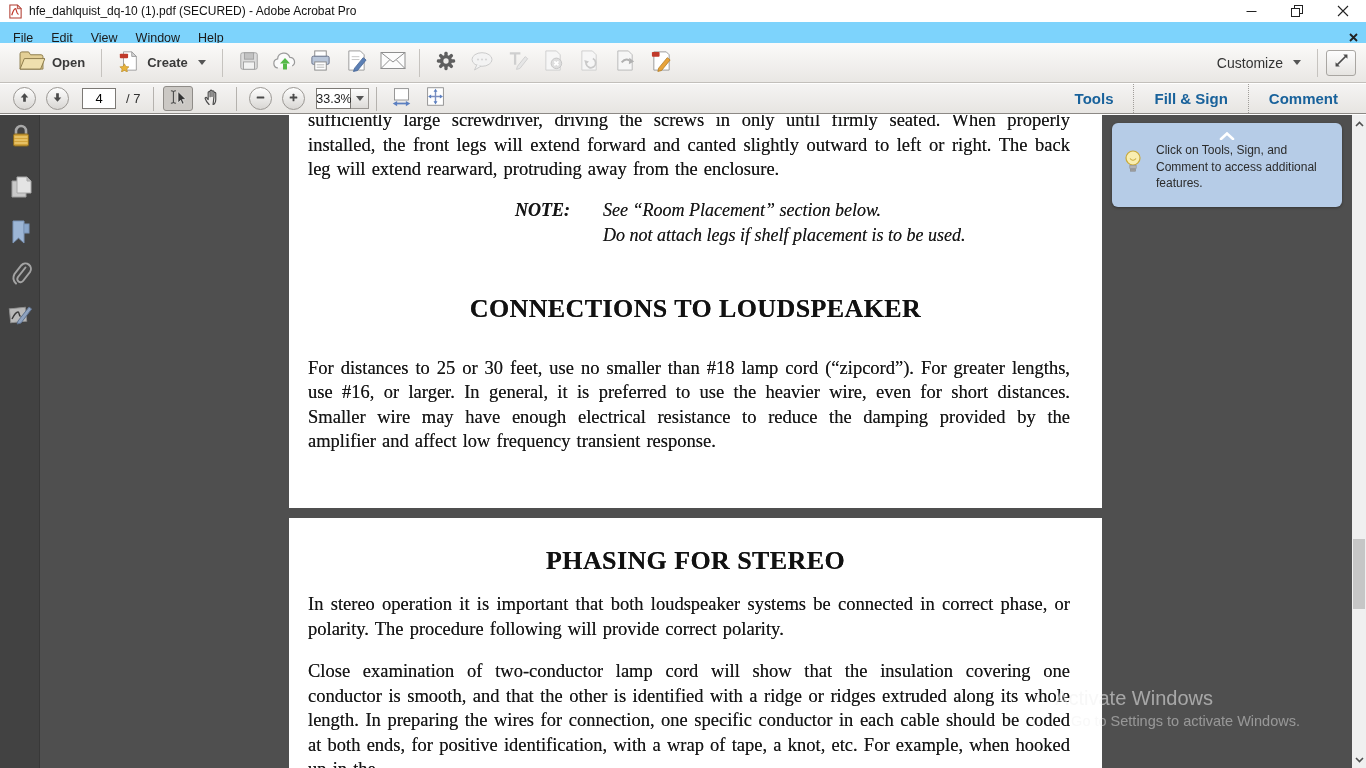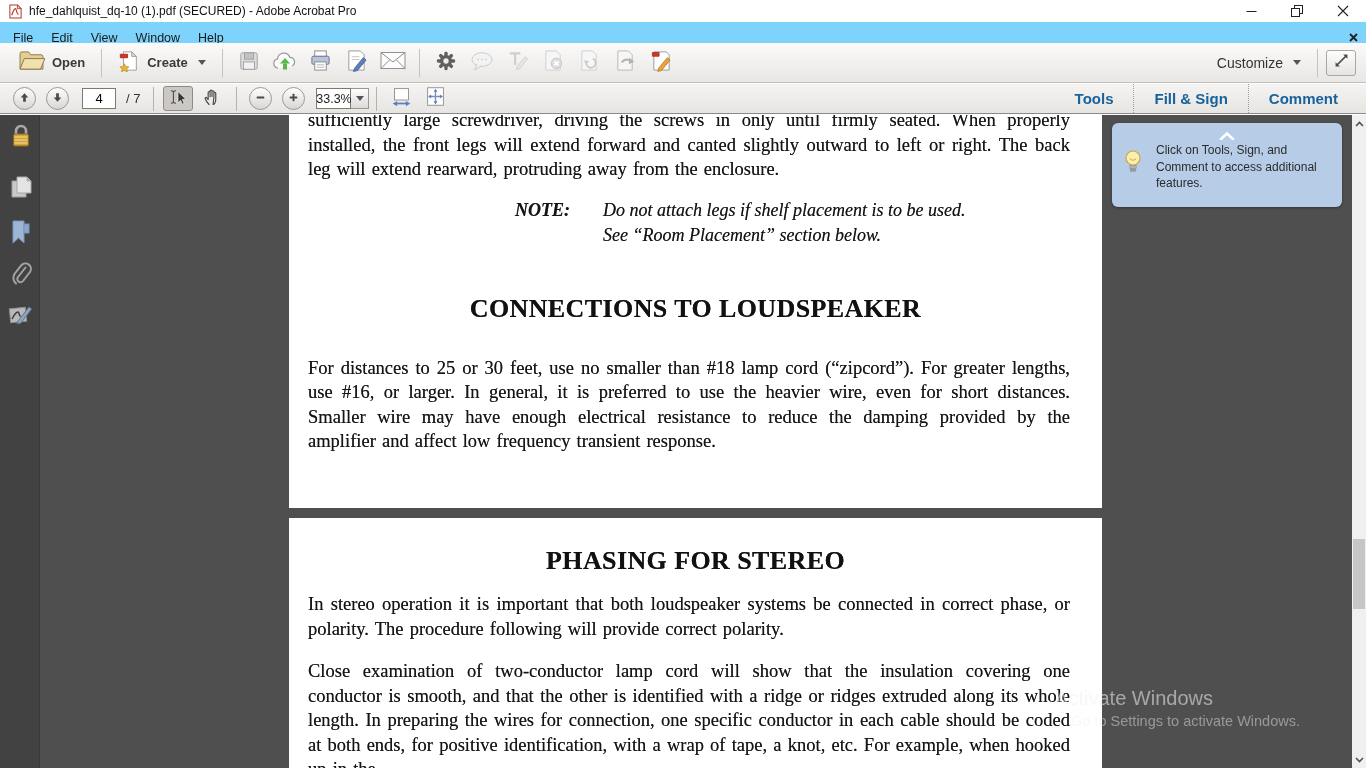--- a/index.html
+++ b/index.html
@@ -446,22 +446,22 @@
           </svg>
         </span>
       </div>
     </div>
 
     <div class="page page-1">
       <p class="doc-text" style="margin-top:-7px;">sufficiently large screwdriver, driving the screws in only until firmly seated. When properly installed, the front legs will extend forward and canted slightly outward to left or right. The back leg will extend rearward, protruding away from the enclosure.</p>
       <div class="note-row">
         <span class="note-label">NOTE:</span>
         <span>
+          <span style="display:block;">See “Room Placement” section below.</span>
           <span style="display:block;">Do not attach legs if shelf placement is to be used.</span>
-          <span style="display:block;">See “Room Placement” section below.</span>
         </span>
       </div>
       <h2 class="doc-h" style="margin-top:45px;">CONNECTIONS TO LOUDSPEAKER</h2>
       <p class="doc-text" style="margin-top:32px;">For distances to 25 or 30 feet, use no smaller than #18 lamp cord (“zipcord”). For greater lengths, use #16, or larger. In general, it is preferred to use the heavier wire, even for short distances. Smaller wire may have enough electrical resistance to reduce the damping provided by the amplifier and affect low frequency transient response.</p>
     </div>
 
     <div class="page page-2">
       <h2 class="doc-h" style="margin-top:28px;">PHASING FOR STEREO</h2>
       <p class="doc-text" style="margin-top:16px;">In stereo operation it is important that both loudspeaker systems be connected in correct phase, or polarity. The procedure following will provide correct polarity.</p>
       <p class="doc-text" style="margin-top:18px;">Close examination of two-conductor lamp cord will show that the insulation covering one conductor is smooth, and that the other is identified with a ridge or ridges extruded along its whole length. In preparing the wires for connection, one specific conductor in each cable should be coded at both ends, for positive identification, with a wrap of tape, a knot, etc. For example, when hooked up in the</p>

